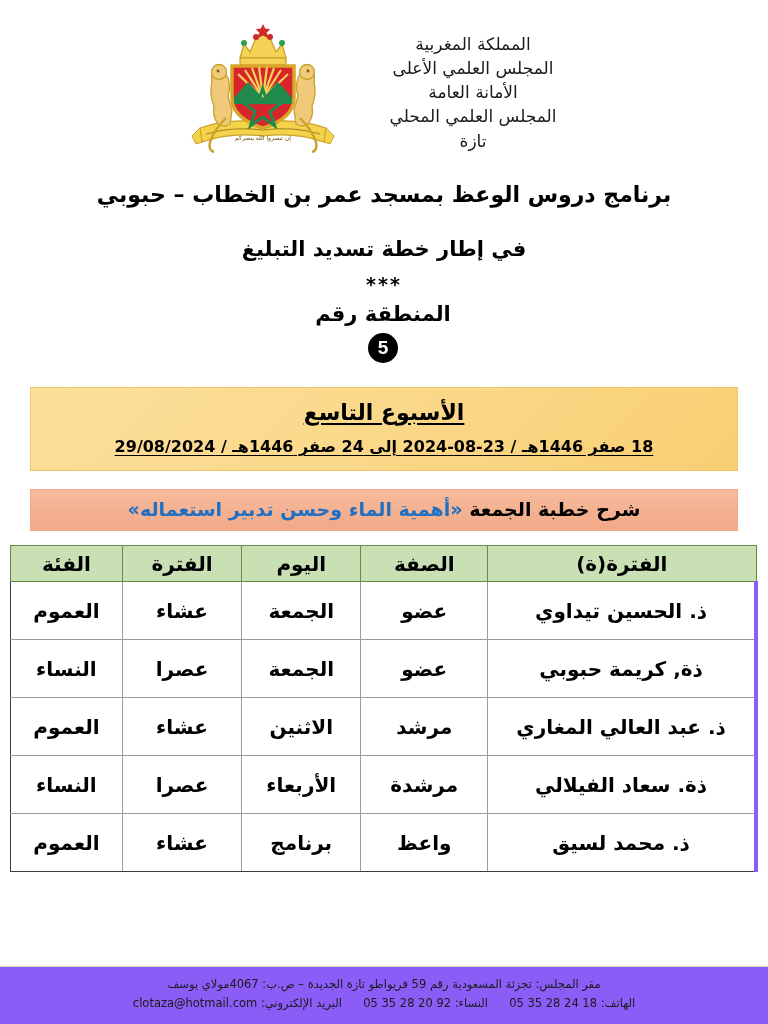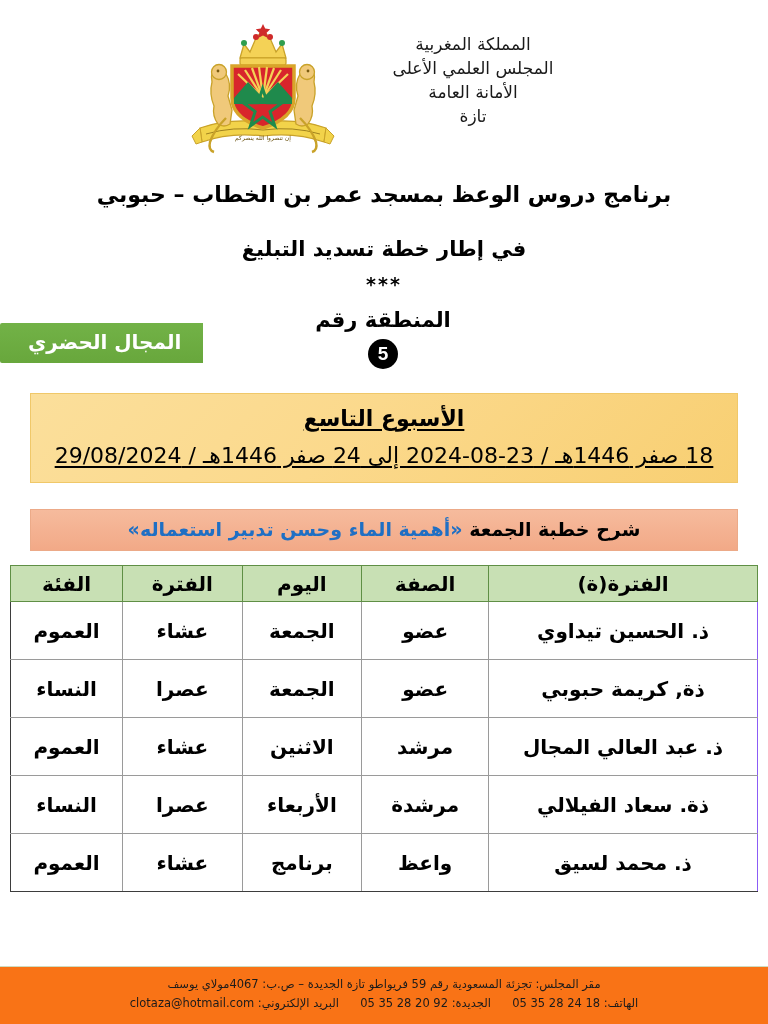--- a/index.html
+++ b/index.html
@@ -81,21 +81,21 @@
     font-size: 19px;
     font-weight: bold;
     color: #000;
     margin-top: 12px;
     letter-spacing: 2px;
   }
 
   
   .zone-row {
     position: relative;
-    margin-top: 14px;
+    margin-top: 8px;
     height: 78px;
   }
 
   .zone-label {
     position: absolute;
     right: 310px;
     top: 0;
     text-align: center;
     width: 150px;
   }
@@ -134,39 +134,39 @@
     font-size: 20px;
     font-weight: bold;
     padding: 7px 22px 9px 28px;
     min-width: 168px;
     text-align: center;
     border-radius: 2px 0 0 2px;
   }
 
   
   .week-box {
-    margin: 6px 30px 16px 30px;
+    margin: 6px 30px 8px 30px;
     background: linear-gradient(135deg, #fbdf9b 0%, #fbd98c 45%, #f8cf72 100%);
     border: 1px solid #f0c869;
     padding: 12px 10px 14px 10px;
     text-align: center;
   }
 
   .week-title {
     font-size: 22px;
     font-weight: bold;
     color: #000;
     text-decoration: underline;
     text-underline-offset: 3px;
     margin-bottom: 12px;
   }
 
   .week-dates {
-    font-size: 22px;
-    font-weight: normal;
+    font-size: 16px;
+    font-weight: bold;
     color: #000;
     text-decoration: underline;
     text-underline-offset: 3px;
     direction: rtl;
   }
 
   
   .khutba {
     margin: 10px 30px 0 30px;
     background: #f4b191;
@@ -211,39 +211,39 @@
     border: 1px solid #9a9a9a;
     font-size: 20px;
     font-weight: bold;
     color: #000;
     height: 58px;
     text-align: center;
     vertical-align: middle;
   }
 
   table.sched tr td:first-child {
-    border-right: 1px solid #8b5cf6;
+    border-right: 4px solid #8b5cf6;
   }
   table.sched tr td:last-child {
     border-left: 1px solid #3d3d3d;
   }
   table.sched tr:last-child td {
     border-bottom: 1px solid #3d3d3d;
   }
 
   col.c-name   { width: 36%; }
   col.c-role   { width: 17%; }
   col.c-day    { width: 16%; }
   col.c-period { width: 16%; }
   col.c-cat    { width: 15%; }
 
   
   .footer {
     margin-top: auto;
-    background: #f97316;
+    background: #8b5cf6;
     border-top: 1px solid #cfdcc0;
     padding: 8px 0 10px 0;
     text-align: center;
   }
 
   .footer div {
     font-size: 11.5px;
     color: #1b1b1b;
     line-height: 1.7;
     font-family: "DejaVu Sans", sans-serif;
@@ -310,36 +310,36 @@
         <path d="M46 74 L104 74 L104 80 L46 80 Z" fill="#1f8a4c"></path>
 
         <path d="M75 72 l5.6 17.4 18.3 0 -14.8 10.7 5.7 17.4 -14.8-10.8 -14.8 10.8 5.7-17.4 -14.8-10.7 18.3 0 Z" transform="translate(0,-6) scale(0.82) translate(16,14)" fill="none" stroke="#1f8a4c" stroke-width="3.6"></path>
       </svg>
     </div>
 
     <div class="org-lines">
       <div>المملكة المغربية</div>
       <div>المجلس العلمي الأعلى</div>
       <div>الأمانة العامة</div>
+      <div>المجلس العلمي المحلي</div>
       <div>تازة</div>
     </div>
   </div>
 
   <div class="title-block">
     <div class="title-main">برنامج دروس الوعظ بمسجد عمر بن الخطاب – حبوبي</div>
     <div class="title-sub">في إطار خطة تسديد التبليغ</div>
     <div class="stars">***</div>
   </div>
 
   <div class="zone-row">
     <div class="zone-label">
       <div class="zone-text">المنطقة رقم</div>
       <div class="zone-num">5</div>
     </div>
-    <div class="urban-badge">المجال الحضري</div>
   </div>
 
   <div class="week-box">
     <div class="week-title">الأسبوع التاسع</div>
     <div class="week-dates">18 صفر 1446هـ / 23-08-2024  إلى 24 صفر 1446هـ / 29/08/2024</div>
   </div>
 
   <div class="khutba">
     <span>شرح خطبة الجمعة </span><span class="quoted">«أهمية الماء وحسن تدبير استعماله»</span>
   </div>
@@ -371,21 +371,21 @@
           <td>العموم</td>
         </tr>
         <tr>
           <td>ذة, كريمة حبوبي</td>
           <td>عضو</td>
           <td>الجمعة</td>
           <td>عصرا</td>
           <td>النساء</td>
         </tr>
         <tr>
-          <td>ذ. عبد العالي المجال</td>
+          <td>ذ. عبد العالي المغاري</td>
           <td>مرشد</td>
           <td>الاثنين</td>
           <td>عشاء</td>
           <td>العموم</td>
         </tr>
         <tr>
           <td>ذة. سعاد الفيلالي</td>
           <td>مرشدة</td>
           <td>الأربعاء</td>
           <td>عصرا</td>
@@ -401,21 +401,21 @@
       </tbody>
     </table>
   </div>
 
   <div class="footer">
     <div>مقر المجلس: تجزئة المسعودية رقم 59 فريواطو تازة الجديدة – ص.ب: 4067مولاي يوسف</div>
     <div>
       <span>الهاتف:</span>
       <span class="ltr">05 35 28 24 18</span>
       <span class="sep"></span>
-      <span>الجديدة:</span>
+      <span>النساء:</span>
       <span class="ltr">05 35 28 20 92</span>
       <span class="sep"></span>
       <span>البريد الإلكتروني:</span>
       <span class="ltr">clotaza@hotmail.com</span>
     </div>
   </div>
 
 </div>
 
 </body></html>

